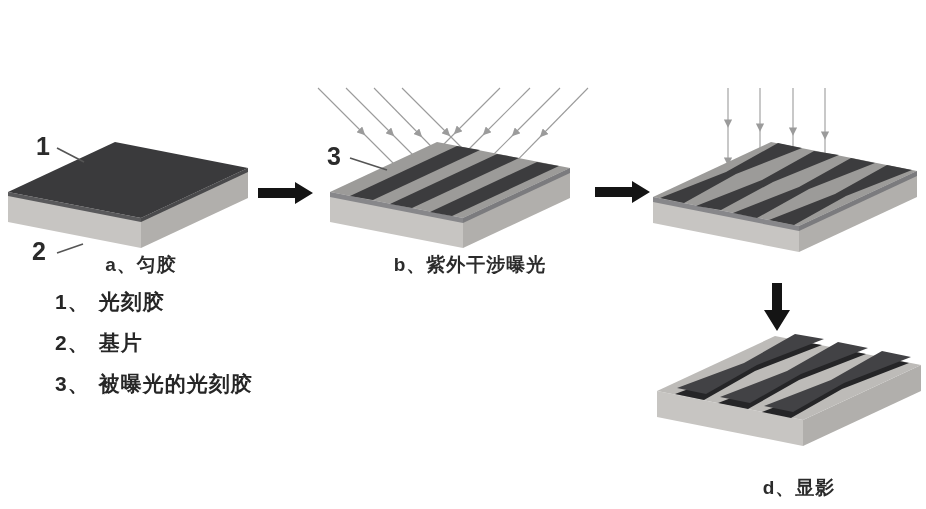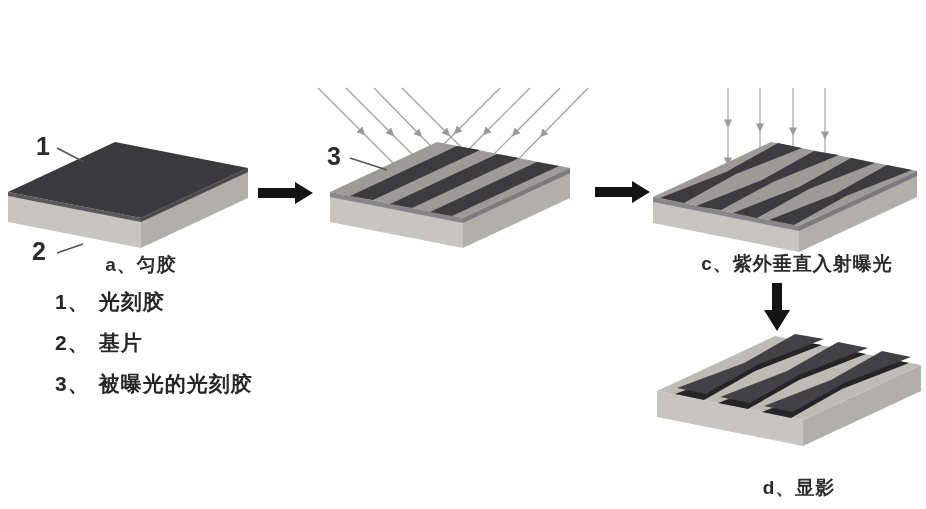--- a/index.html
+++ b/index.html
@@ -101,21 +101,21 @@
         <polygon transform="translate(2,-6)" points="105,76 172,50 223,21 252,27 185,53 134,82" fill="#424245"></polygon>
       </g>
     </g>
   </svg>
 
   <div class="txt callout-num" style="left:36px;top:132px;">1</div>
   <div class="txt callout-num" style="left:32px;top:237px;">2</div>
   <div class="txt callout-num" style="left:327px;top:142px;">3</div>
 
   <div class="txt caption" style="left:141px;top:252px;">a、匀胶</div>
-  <div class="txt caption" style="left:797px;top:251px;">c、紫外垂直入射曝光</div>
+  <div class="txt caption" style="left:470px;top:252px;">b、紫外干涉曝光</div>
   <div class="txt caption" style="left:799px;top:444px;margin-top:31px;">d、显影</div>
 
   <div class="legend">
     <div class="legend-row">
       <span class="marker">1、</span>
       <span>光刻胶</span>
     </div>
     <div class="legend-row">
       <span class="marker">2、</span>
       <span>基片</span>

